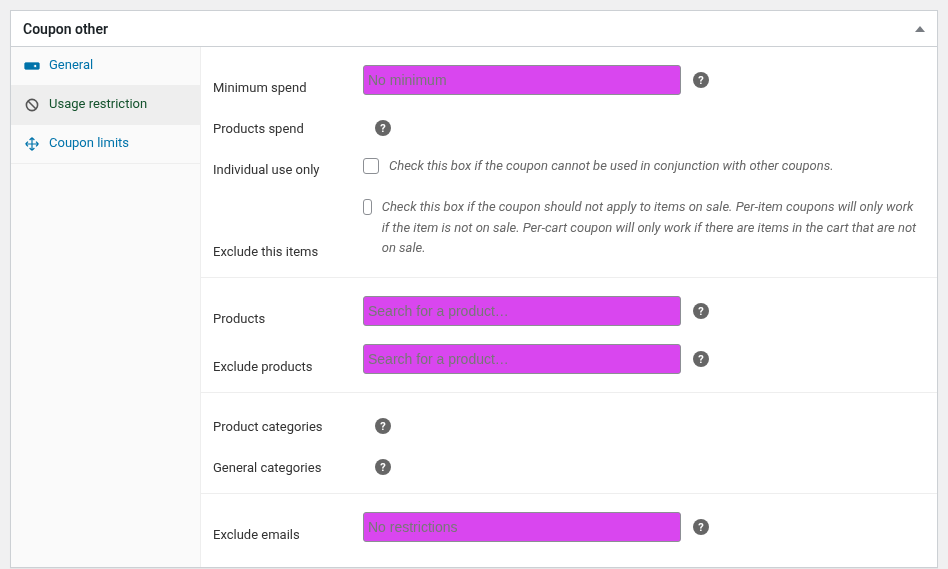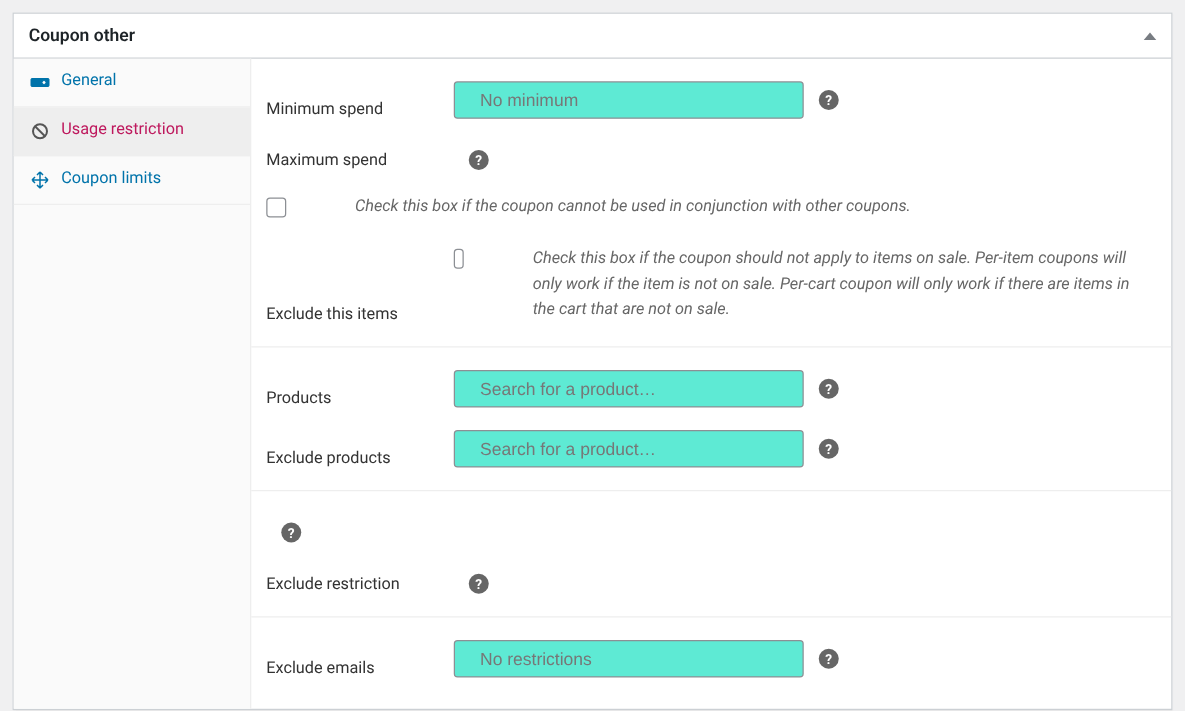--- a/index.html
+++ b/index.html
@@ -61,21 +61,21 @@
     display: flex;
     padding: 10px 12px;
     text-decoration: none;
     color: #0073aa;
     border-bottom: 1px solid #eee;
     font-size: 13px;
     cursor: pointer;
   }
   .sidebar-tabs li.active a {
     background: #eee;
-    color: #be185d;
+    color: #14532d;
   }
   .tab-icon {
     display: inline-flex;
     width: 18px;
     height: 18px;
     margin-right: 8px;
     align-items: center;
     justify-content: center;
   }
   .sidebar-tabs li.active .tab-icon svg { fill: #555; stroke: #555; }
@@ -100,28 +100,28 @@
     flex: 0 0 150px;
     padding-top: 6px;
     color: #333;
   }
   .form-field {
     flex: 1;
     display: flex;
     align-items: flex-start;
   }
   .form-field input[type="text"] {
-    width: 280px;
+    width: 318px;
     height: 30px;
-    padding: 4px 20px;
+    padding: 4px 4px;
     border: 1px solid #8c8f94;
     border-radius: 3px;
     font-size: 14px;
     color: #2c3338;
-    background: #5eead4;
+    background: #d946ef;
   }
   .form-field input[type="text"]::placeholder {
     color: #777;
   }
   .help-tip {
     display: inline-flex;
     width: 16px;
     height: 16px;
     border-radius: 50%;
     background: #666;
@@ -131,21 +131,20 @@
     align-items: center;
     justify-content: center;
     margin-left: 12px;
     margin-top: 7px;
     cursor: help;
   }
   .checkbox-wrap {
     display: flex;
     align-items: flex-start;
     flex: 1;
-    gap: 45px;
   }
   .checkbox-wrap input[type="checkbox"] {
     width: 16px;
     height: 16px;
     margin: 4px 10px 0 0;
     border: 1px solid #8c8f94;
     border-radius: 3px;
     appearance: none;
     background: #fff;
     cursor: pointer;
@@ -213,27 +212,28 @@
 
           <div class="form-row">
             <label class="form-label">Minimum spend</label>
             <div class="form-field">
               <input type="text" placeholder="No minimum" style="">
               <span class="help-tip">?</span>
             </div>
           </div>
 
           <div class="form-row">
-            <label class="form-label">Maximum spend</label>
-            <div class="form-field">
-              <span class="help-tip">?</span>
-            </div>
-          </div>
-
-          <div class="form-row">
+            <label class="form-label">Products spend</label>
+            <div class="form-field">
+              <span class="help-tip">?</span>
+            </div>
+          </div>
+
+          <div class="form-row">
+            <label class="form-label">Individual use only</label>
             <div class="checkbox-wrap">
               <input type="checkbox" style="">
               <span class="checkbox-desc">Check this box if the coupon cannot be used in conjunction with other coupons.</span>
             </div>
           </div>
 
           <div class="form-row">
             <label class="form-label">Exclude this items</label>
             <div class="checkbox-wrap">
               <input type="checkbox" style="">
@@ -259,27 +259,28 @@
               <input type="text" placeholder="Search for a product…" style="">
               <span class="help-tip">?</span>
             </div>
           </div>
 
         </div>
 
         <div class="form-section">
 
           <div class="form-row">
-            <div class="form-field">
-              <span class="help-tip">?</span>
-            </div>
-          </div>
-
-          <div class="form-row">
-            <label class="form-label">Exclude restriction</label>
+            <label class="form-label">Product categories</label>
+            <div class="form-field">
+              <span class="help-tip">?</span>
+            </div>
+          </div>
+
+          <div class="form-row">
+            <label class="form-label">General categories</label>
             <div class="form-field">
               <span class="help-tip">?</span>
             </div>
           </div>
 
         </div>
 
         <div class="form-section">
 
           <div class="form-row">

